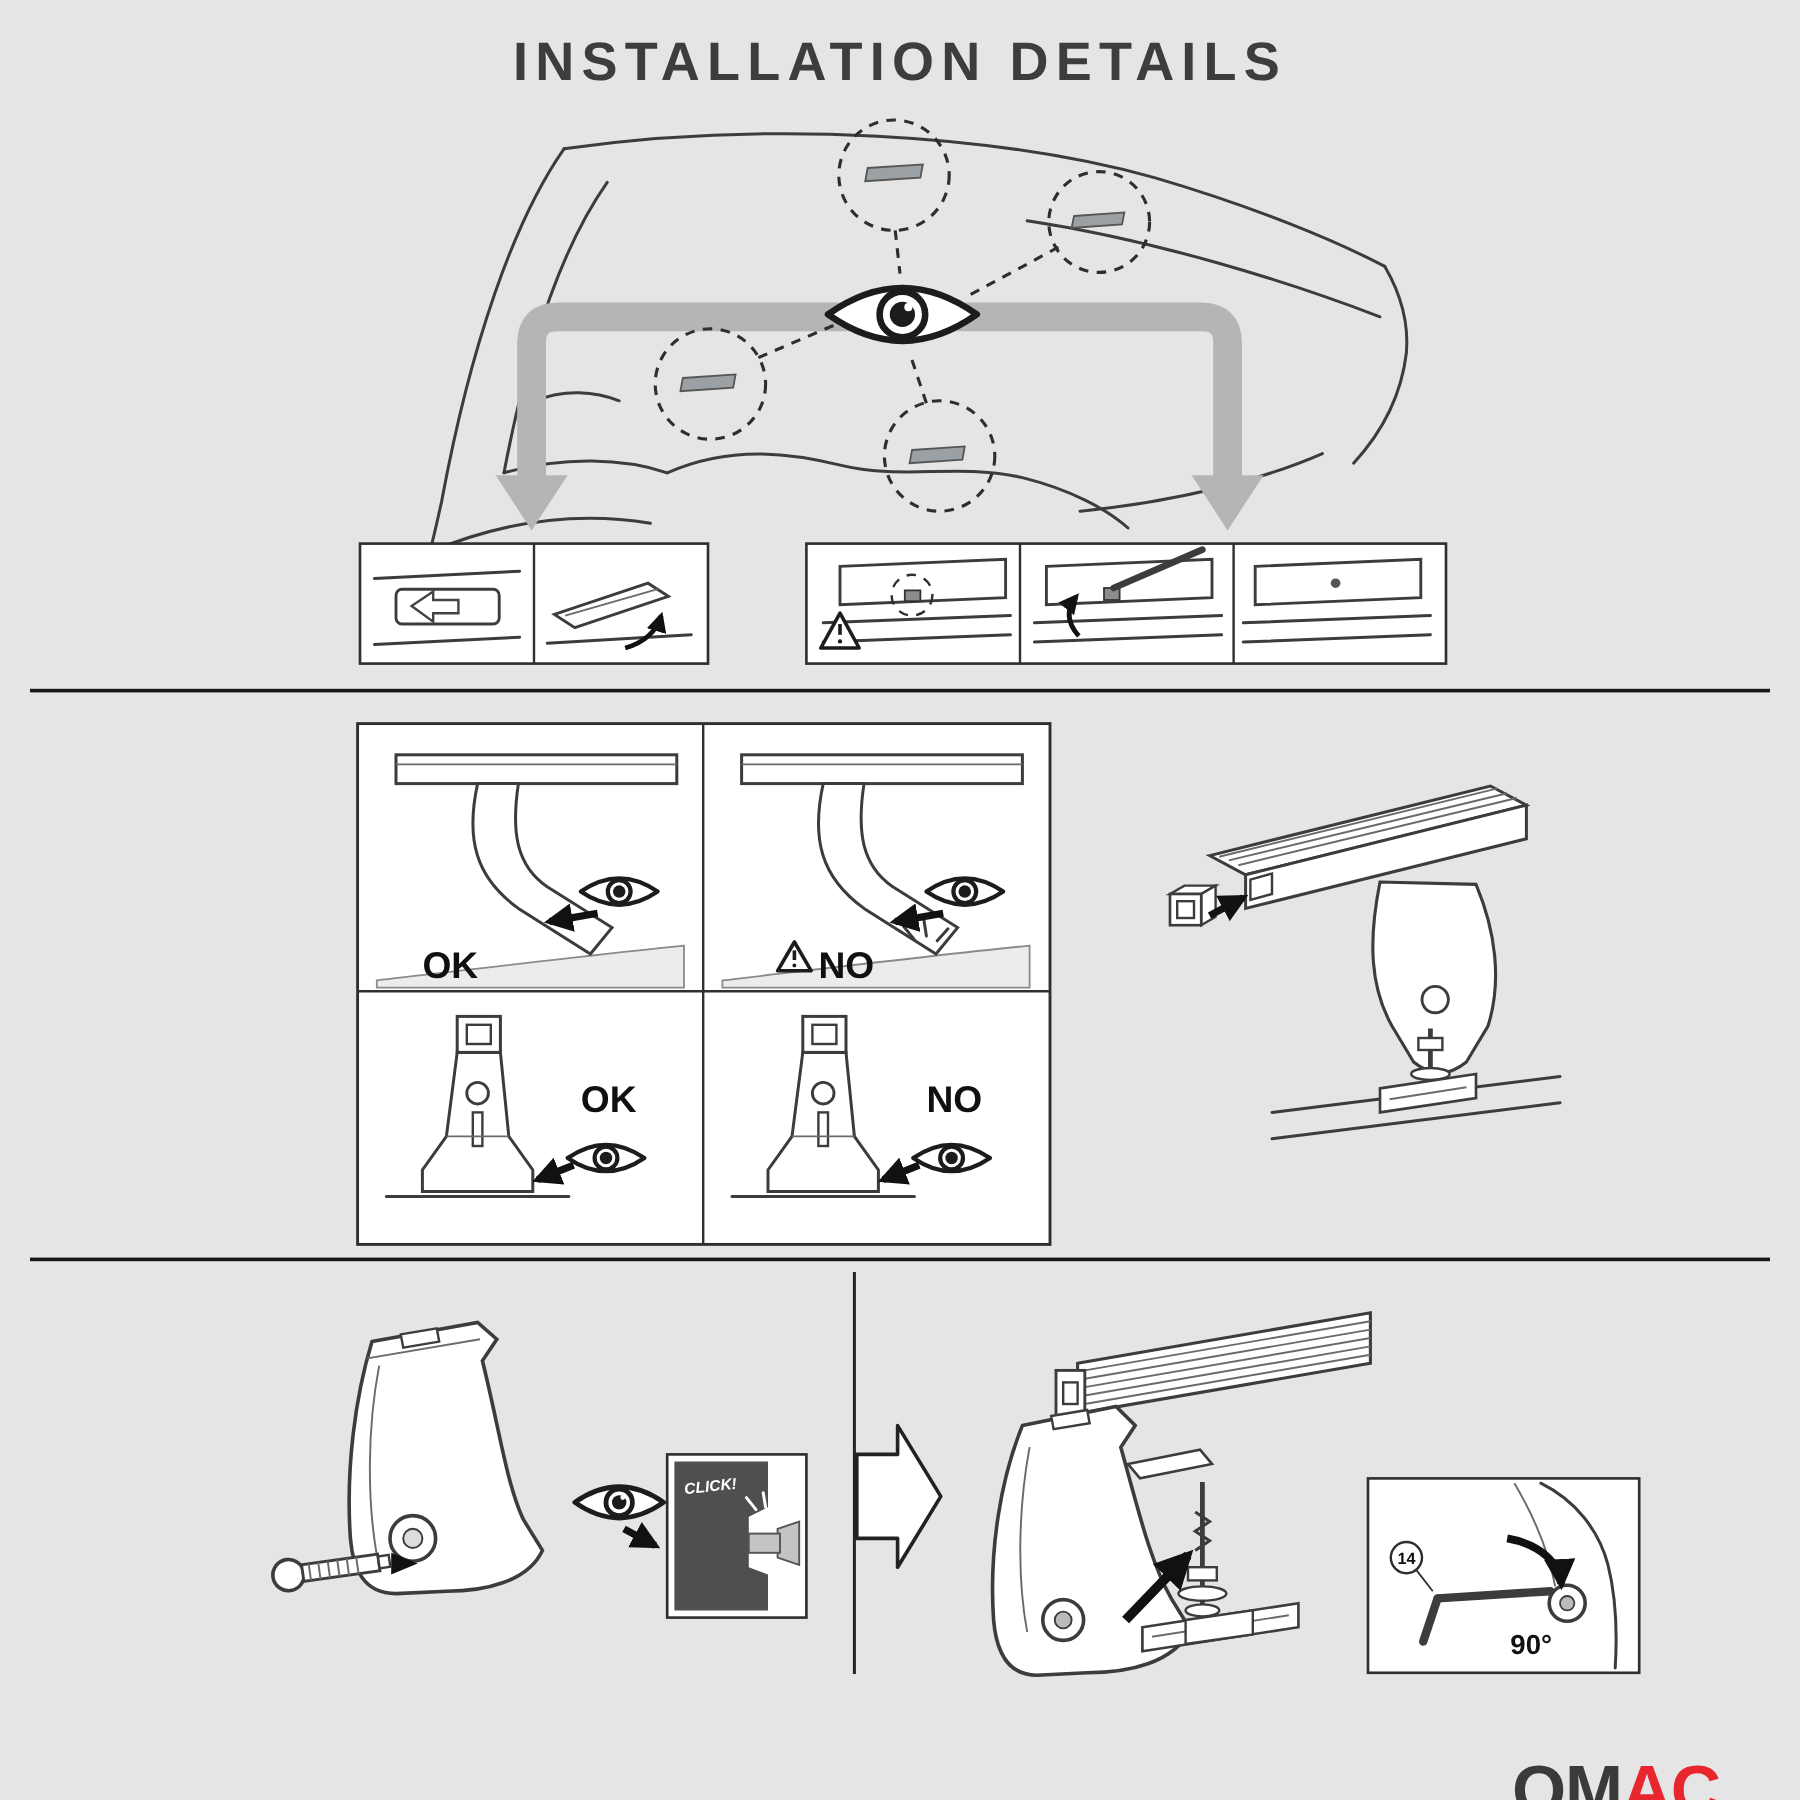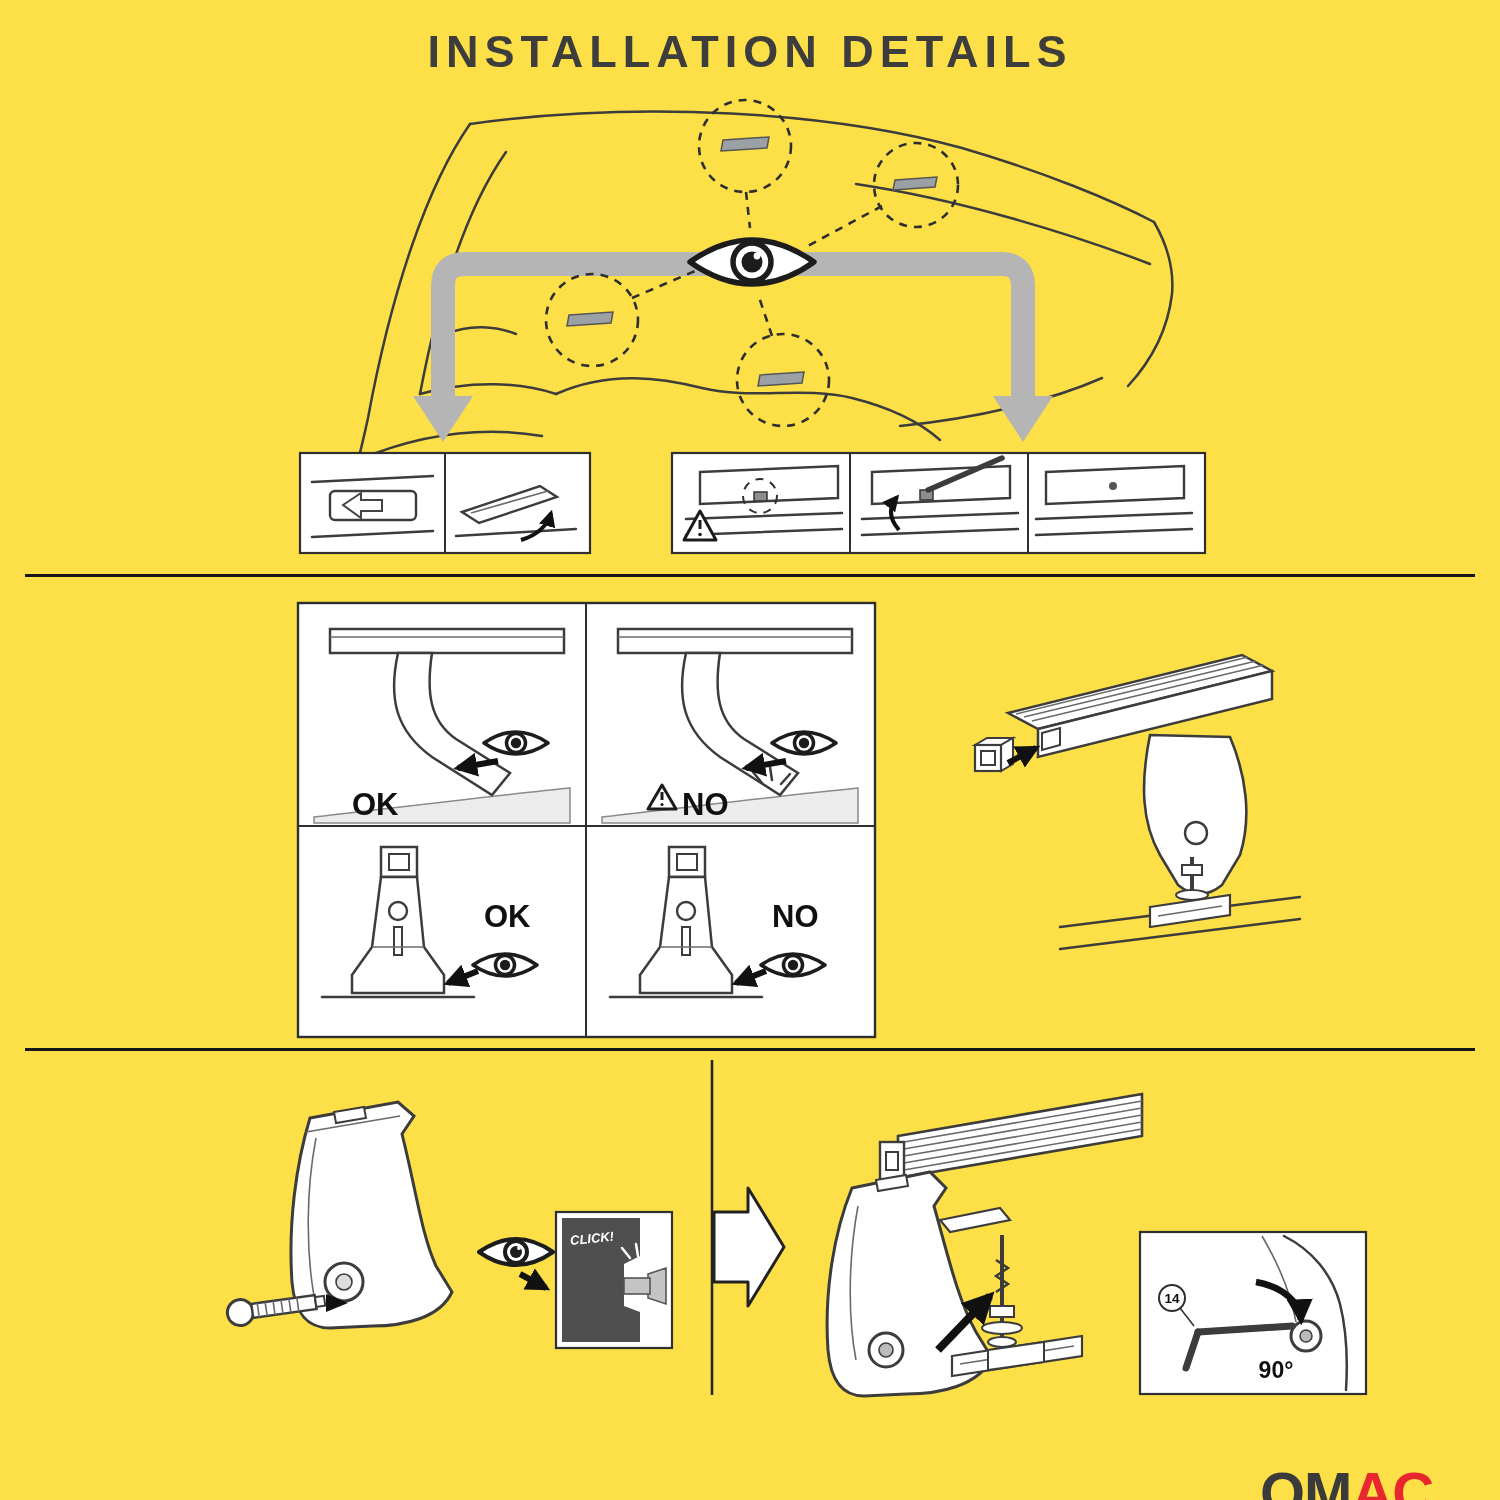--- a/index.html
+++ b/index.html
@@ -1,16 +1,16 @@
 <!DOCTYPE html>
 <html><head>
 <meta charset="utf-8">
 <style>
   html,body{margin:0;padding:0;background:#ffffff;}
-  .page{position:relative;width:1500px;height:1500px;background:#fde047;overflow:hidden;
+  .page{position:relative;width:1500px;height:1500px;background:#e5e5e5;overflow:hidden;
         font-family:"Liberation Sans",sans-serif;}
   .title{position:absolute;top:26px;left:0;width:100%;text-align:center;margin:0;
          font-size:45px;font-weight:700;letter-spacing:6px;color:#3d3d3d;}
   .divider{position:absolute;left:25px;width:1450px;height:0;border-top:3px solid #161616;}
   .svg-layer{position:absolute;left:0;}
   .ln{fill:none;stroke:#3c3c3c;stroke-width:2.5;stroke-linecap:round;stroke-linejoin:round;}
   .lnthin{fill:none;stroke:#6a6a6a;stroke-width:1.6;}
   .dash{fill:none;stroke:#2e2e2e;stroke-width:2.6;stroke-dasharray:8 7;}
   .boxln{fill:#fff;stroke:#2f2f2f;stroke-width:2.2;}
   .lbl{font-family:"Liberation Sans",sans-serif;font-weight:700;fill:#101010;}

